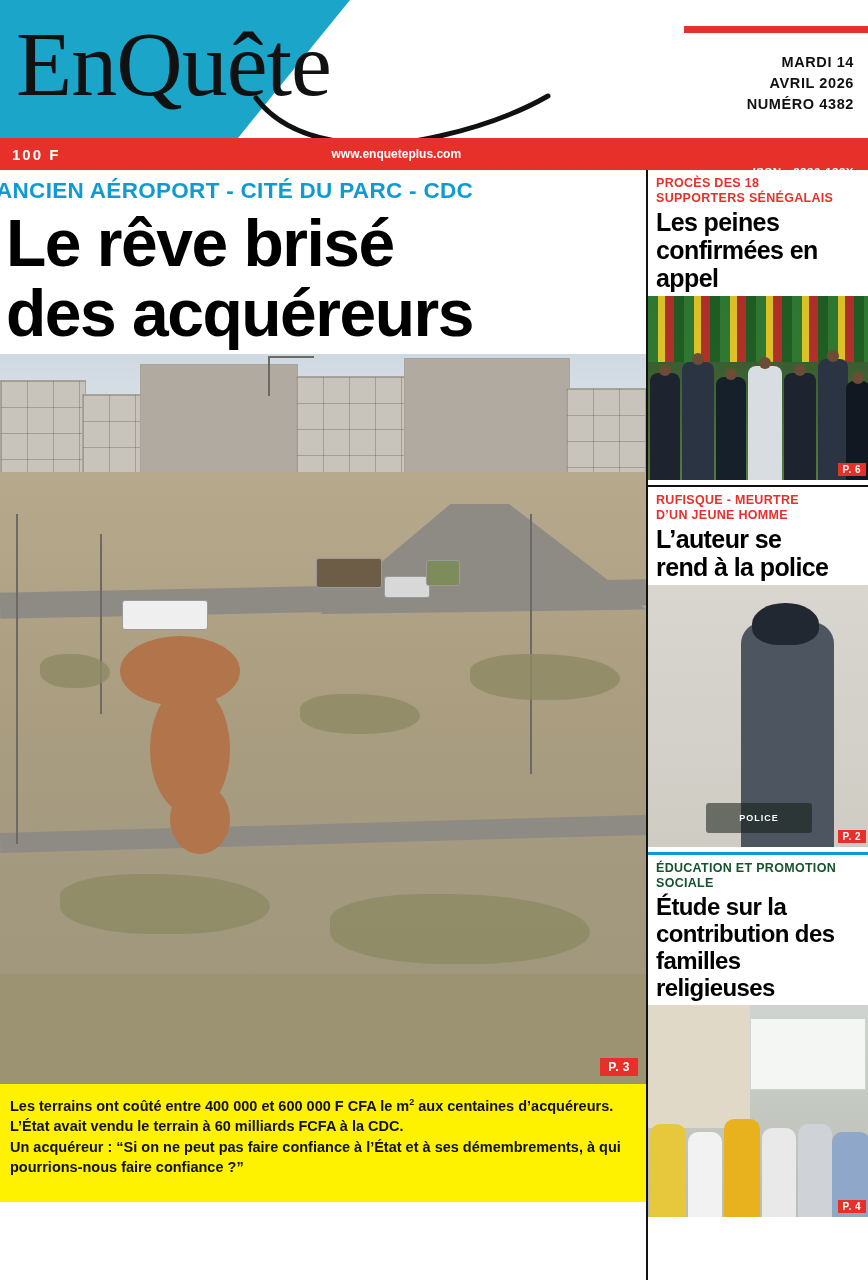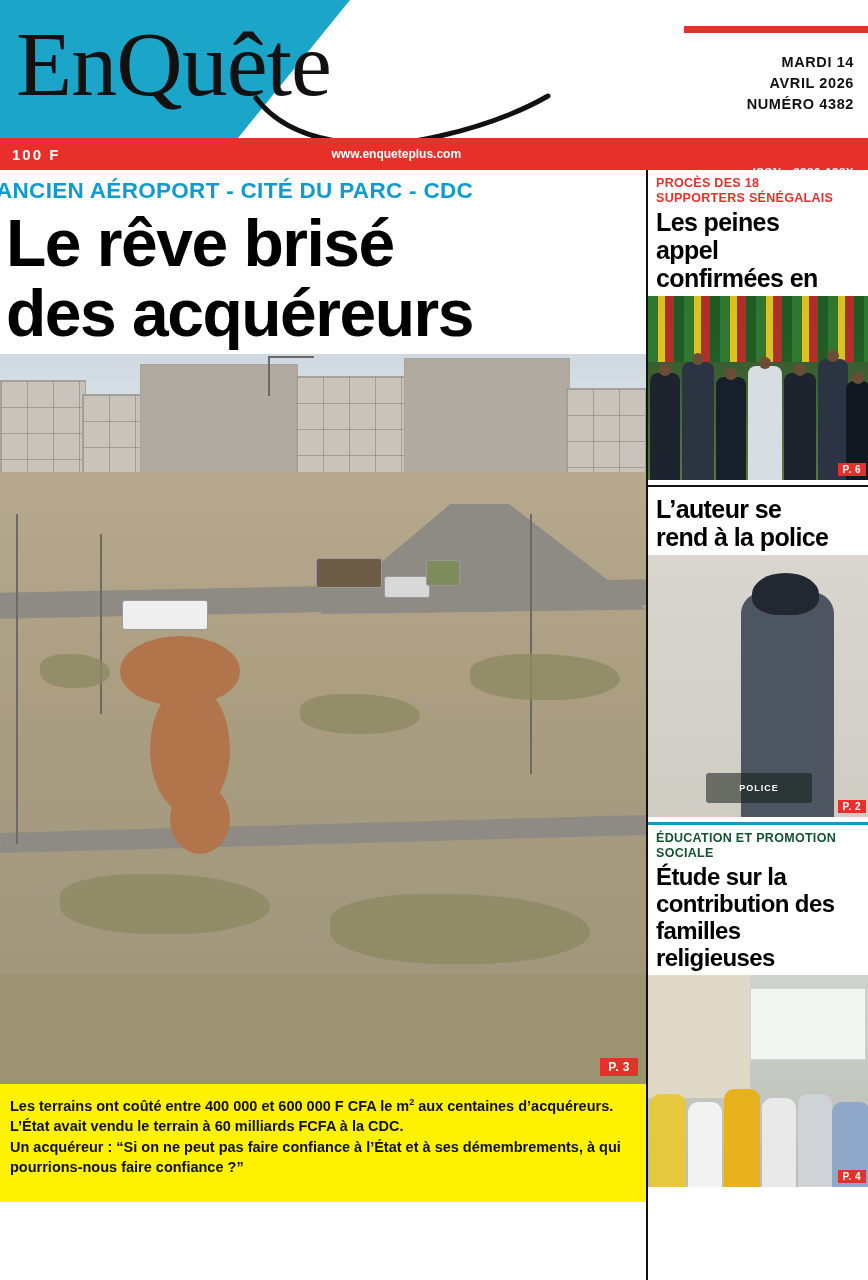--- a/index.html
+++ b/index.html
@@ -367,22 +367,22 @@
     <div class="col-side">
 
       <div class="side-block">
         <div class="side-pad">
           <div class="side-kicker">
             <div>PROCÈS DES 18</div>
             <div>SUPPORTERS SÉNÉGALAIS</div>
           </div>
           <div class="side-title">
             <div>Les peines</div>
+            <div>confirmées en</div>
             <div>appel</div>
-            <div>confirmées en</div>
           </div>
         </div>
         <div class="side-photo" style="height:184px;">
           <div class="crowd-bg"></div>
           <div class="crowd-top"></div>
           <div class="figure" style="left:2px;  width:30px; height:58%;">
               <span class="head"></span>
             </div>
           <div class="figure" style="left:34px; width:32px; height:64%; background:#2b3442;">
               <span class="head"></span>
@@ -402,20 +402,24 @@
           <div class="figure" style="left:198px;width:24px; height:54%; background:#111821;">
               <span class="head"></span>
             </div>
           <div class="page-badge sm">P. 6</div>
         </div>
         <div class="side-rule"></div>
       </div>
 
       <div class="side-block">
         <div class="side-pad">
+          <div class="side-kicker">
+            <div>RUFISQUE - MEURTRE</div>
+            <div>D’UN JEUNE HOMME</div>
+          </div>
           <div class="side-title">
             <div>L’auteur se</div>
             <div>rend à la police</div>
           </div>
         </div>
         <div class="side-photo" style="height:262px;">
           <div class="pol-wall"></div>
           <div class="pol-person"></div>
           <div class="pol-hood"></div>
           <div class="pol-badge">POLICE</div>

